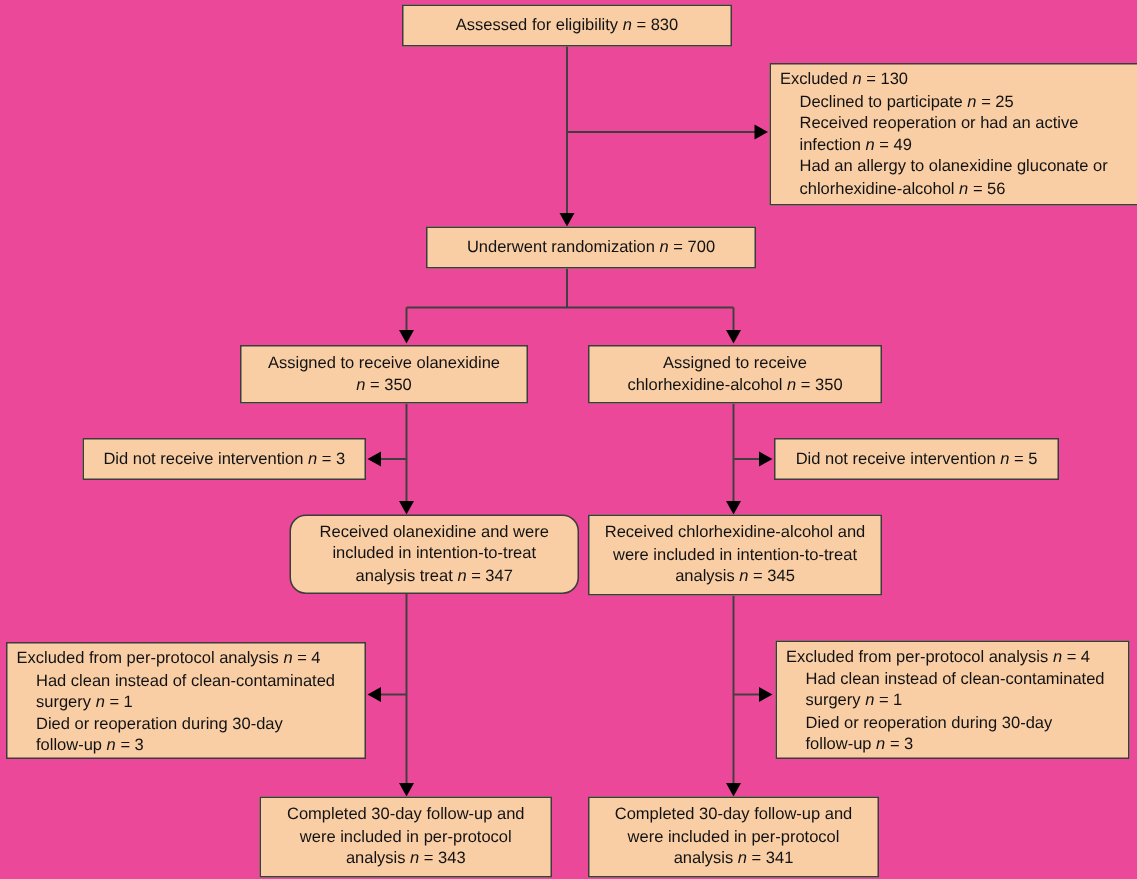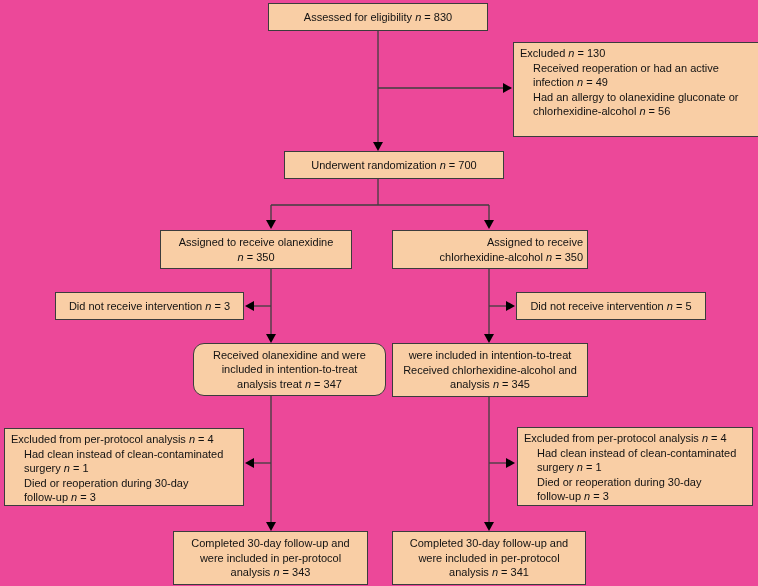--- a/index.html
+++ b/index.html
@@ -83,57 +83,58 @@
       <polygon points="484,522 494,522 489,531"></polygon>
     </g>
   </svg>
 
   <div class="box center" style="left:268px; top:3px; width:220px; height:28px;">
     <div class="flow-line">Assessed for eligibility <i>n</i> = 830</div>
   </div>
 
   <div class="box leftalign" style="left:513px; top:42px; width:248px; height:95px;">
     <div class="flow-line">Excluded <i>n</i> = 130</div>
+    <div class="flow-line indent">Declined to participate <i>n</i> = 25</div>
     <div class="flow-line indent">Received reoperation or had an active</div>
     <div class="flow-line indent">infection <i>n</i> = 49</div>
     <div class="flow-line indent">Had an allergy to olanexidine gluconate or</div>
     <div class="flow-line indent">chlorhexidine-alcohol <i>n</i> = 56</div>
   </div>
 
   <div class="box center" style="left:284px; top:151px; width:220px; height:28px;">
     <div class="flow-line">Underwent randomization <i>n</i> = 700</div>
   </div>
 
   <div class="box center" style="left:160px; top:230px; width:192px; height:39px;">
     <div class="flow-line">Assigned to receive olanexidine</div>
     <div class="flow-line"><i>n</i> = 350</div>
   </div>
 
-  <div class="box center" style="left:392px; top:230px; width:196px; height:39px;align-items:flex-end;">
+  <div class="box center" style="left:392px; top:230px; width:196px; height:39px;">
     <div class="flow-line">Assigned to receive</div>
     <div class="flow-line">chlorhexidine-alcohol <i>n</i> = 350</div>
   </div>
 
   <div class="box center" style="left:55px; top:292px; width:189px; height:28px;">
     <div class="flow-line">Did not receive intervention <i>n</i> = 3</div>
   </div>
 
   <div class="box center" style="left:516px; top:292px; width:190px; height:28px;">
     <div class="flow-line">Did not receive intervention <i>n</i> = 5</div>
   </div>
 
   <div class="box center" style="left:193px; top:343px; width:193px; height:53px;border-radius:11px;">
     <div class="flow-line">Received olanexidine and were</div>
     <div class="flow-line">included in intention-to-treat</div>
     <div class="flow-line">analysis treat <i>n</i> = 347</div>
   </div>
 
   <div class="box center" style="left:392px; top:343px; width:196px; height:54px;">
+    <div class="flow-line">Received chlorhexidine-alcohol and</div>
     <div class="flow-line">were included in intention-to-treat</div>
-    <div class="flow-line">Received chlorhexidine-alcohol and</div>
     <div class="flow-line">analysis <i>n</i> = 345</div>
   </div>
 
   <div class="box leftalign" style="left:4px; top:428px; width:240px; height:78px;">
     <div class="flow-line">Excluded from per-protocol analysis <i>n</i> = 4</div>
     <div class="flow-line indent">Had clean instead of clean-contaminated</div>
     <div class="flow-line indent">surgery <i>n</i> = 1</div>
     <div class="flow-line indent">Died or reoperation during 30-day</div>
     <div class="flow-line indent">follow-up <i>n</i> = 3</div>
   </div>

